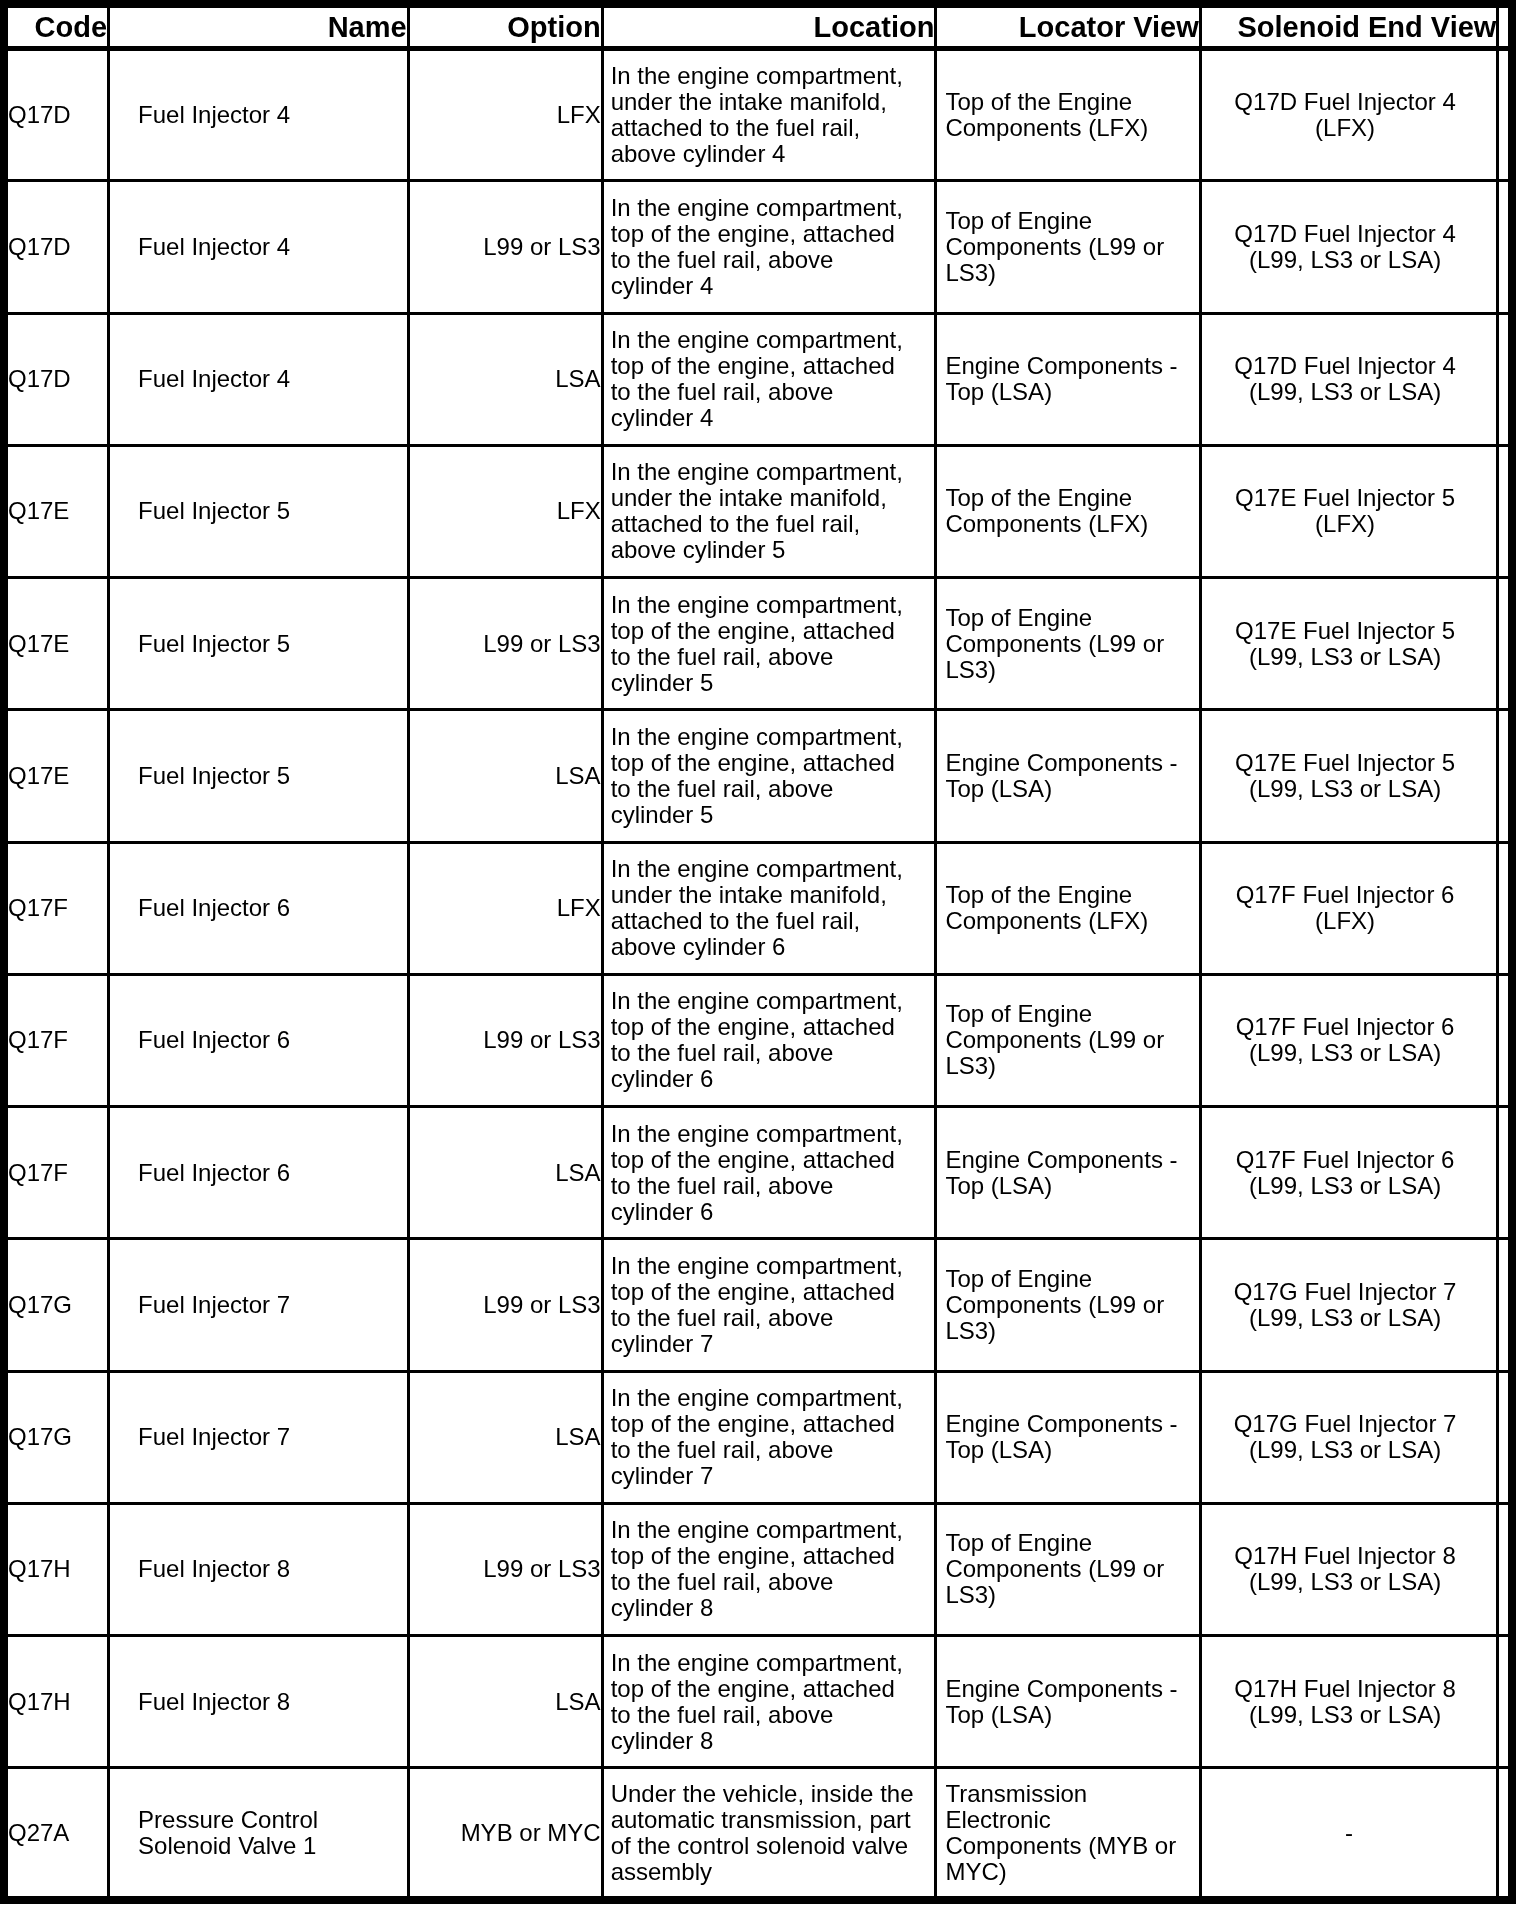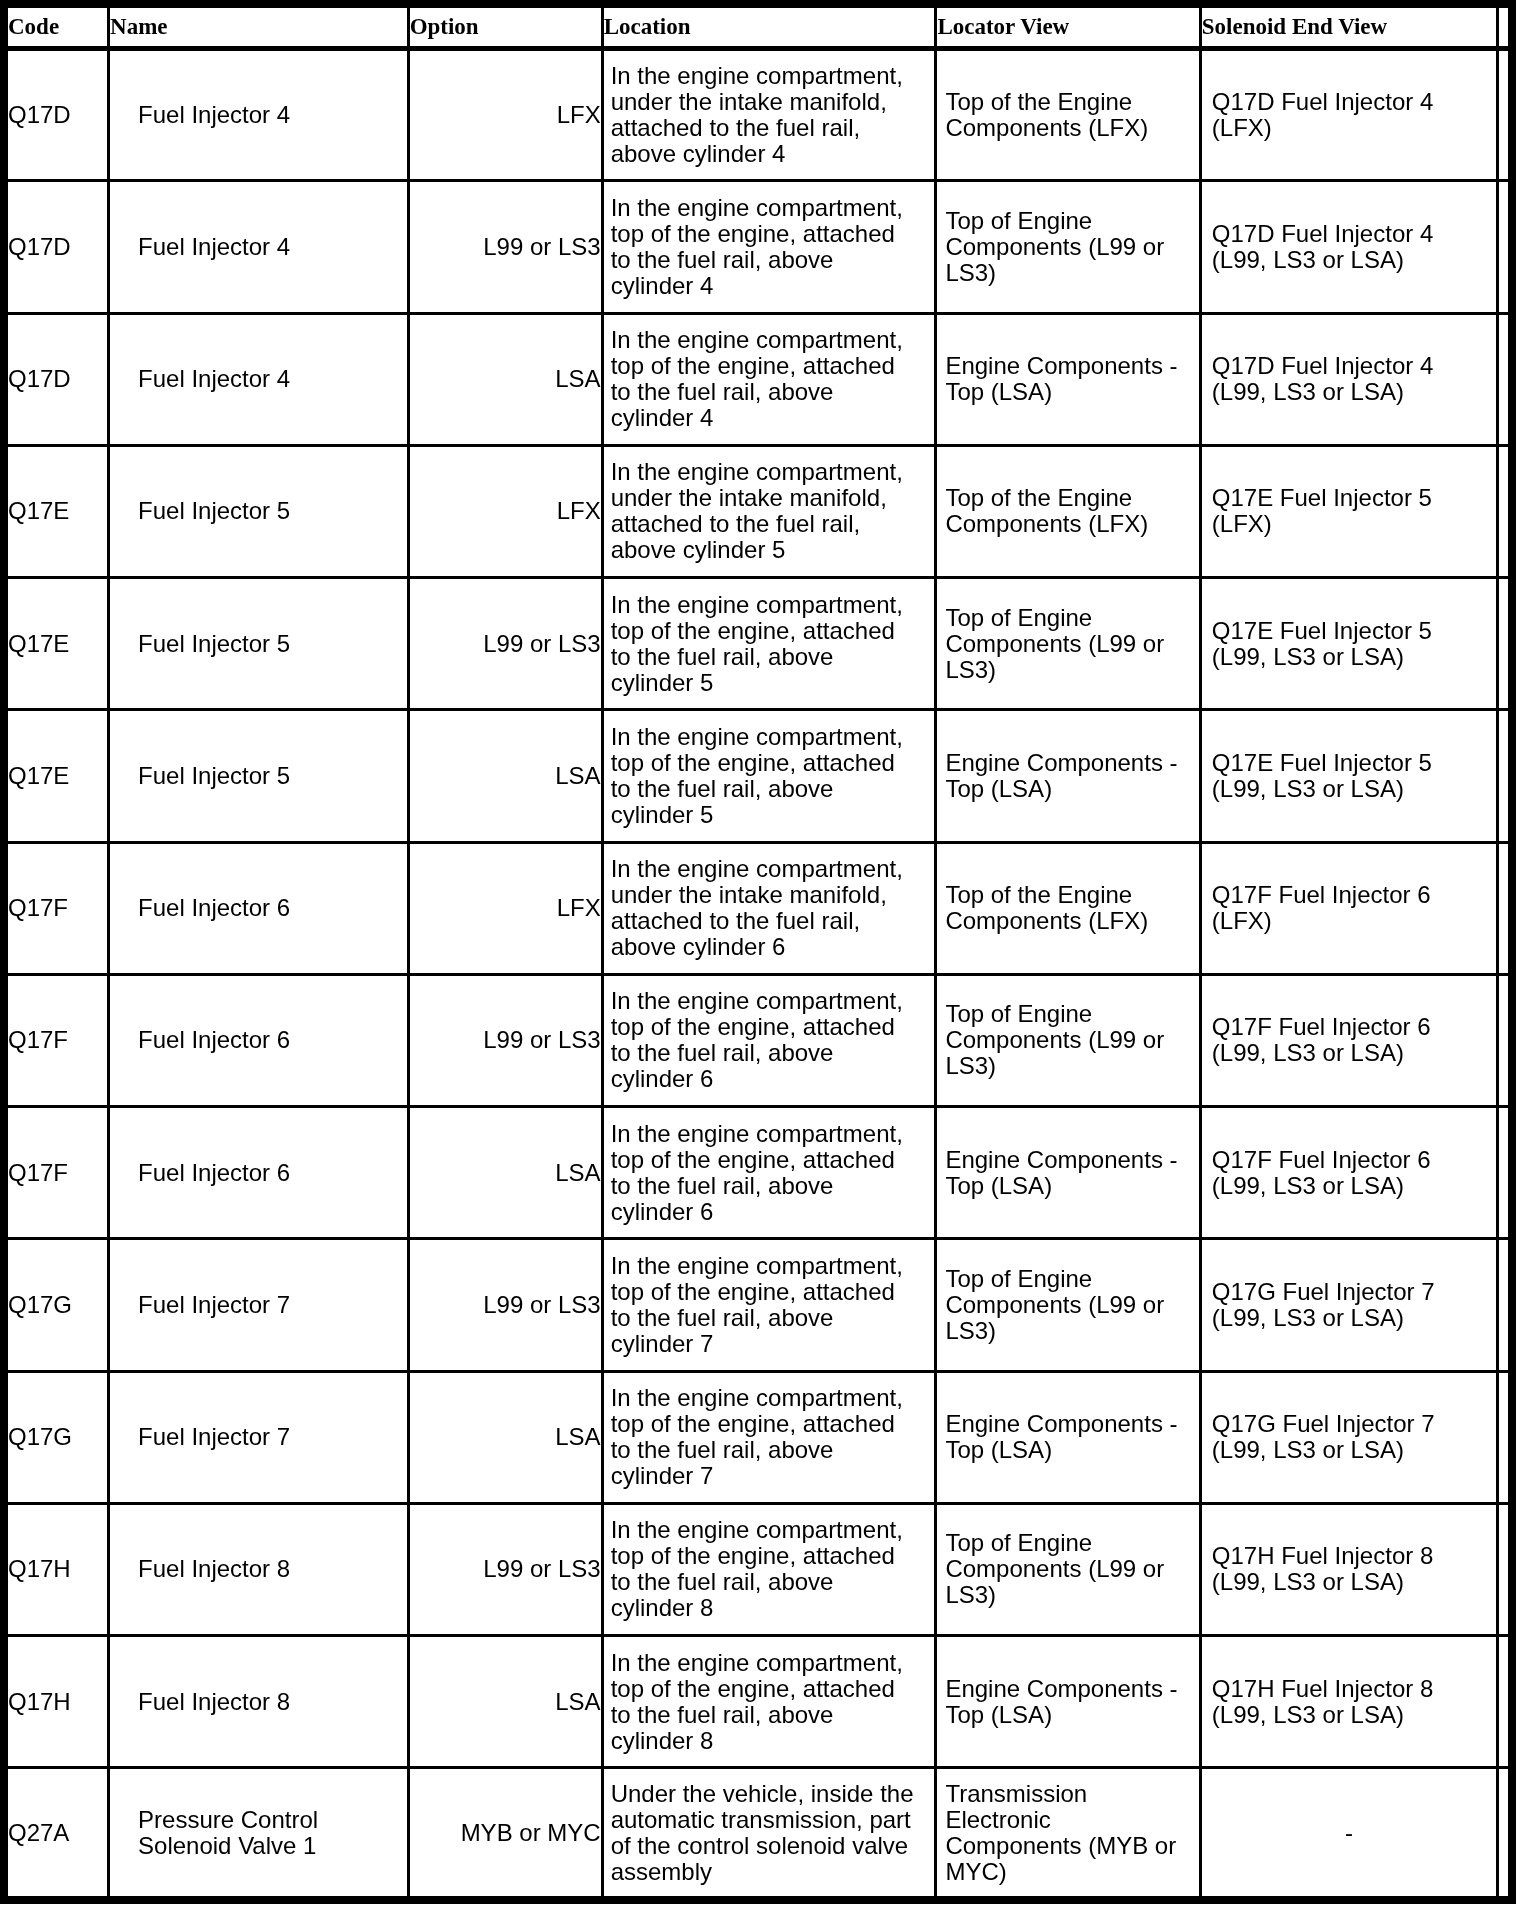--- a/index.html
+++ b/index.html
@@ -28,43 +28,42 @@
   table.doc-table, table.doc-table th, table.doc-table td {
     border: 3px solid #000000;
   }
   table.doc-table {
     border-width: 8px;
   }
   table.doc-table thead th {
     border-bottom-width: 5px;
   }
   th {
-    font-size: 23px;
+    font-size: 29px;
     font-weight: bold;
-    text-align: left;
+    text-align: right;
     height: 38px;
     padding: 0;
     vertical-align: middle;
-    font-family: Liberation Serif, serif;
   }
   td {
     font-size: 24px;
     line-height: 26px;
     vertical-align: middle;
     padding: 2px 4px;
     overflow: hidden;
   }
   tbody tr { height: 129px; }
   .multiline { white-space: pre-line; }
   .col-code   { text-align: left; padding: 0; }
   .col-option { text-align: right; padding: 0; }
   .col-name      { padding-left: 28px; }
   .col-location  { padding-left: 7px;  padding-right: 12px; }
   .col-locator   { padding-left: 8px;  padding-right: 2px; }
-  .col-connector { padding-left: 10px; padding-right: 18px; }
+  .col-connector { padding-left: 10px; padding-right: 18px; text-align: center; }
   .col-gap { padding: 0; }
   td.dash-cell { text-align: center; padding: 0; }
 </style>
 </head>
 <body>
 
 <div class="page">
   <table class="doc-table">
     <colgroup>
       <col style="width:104px">

